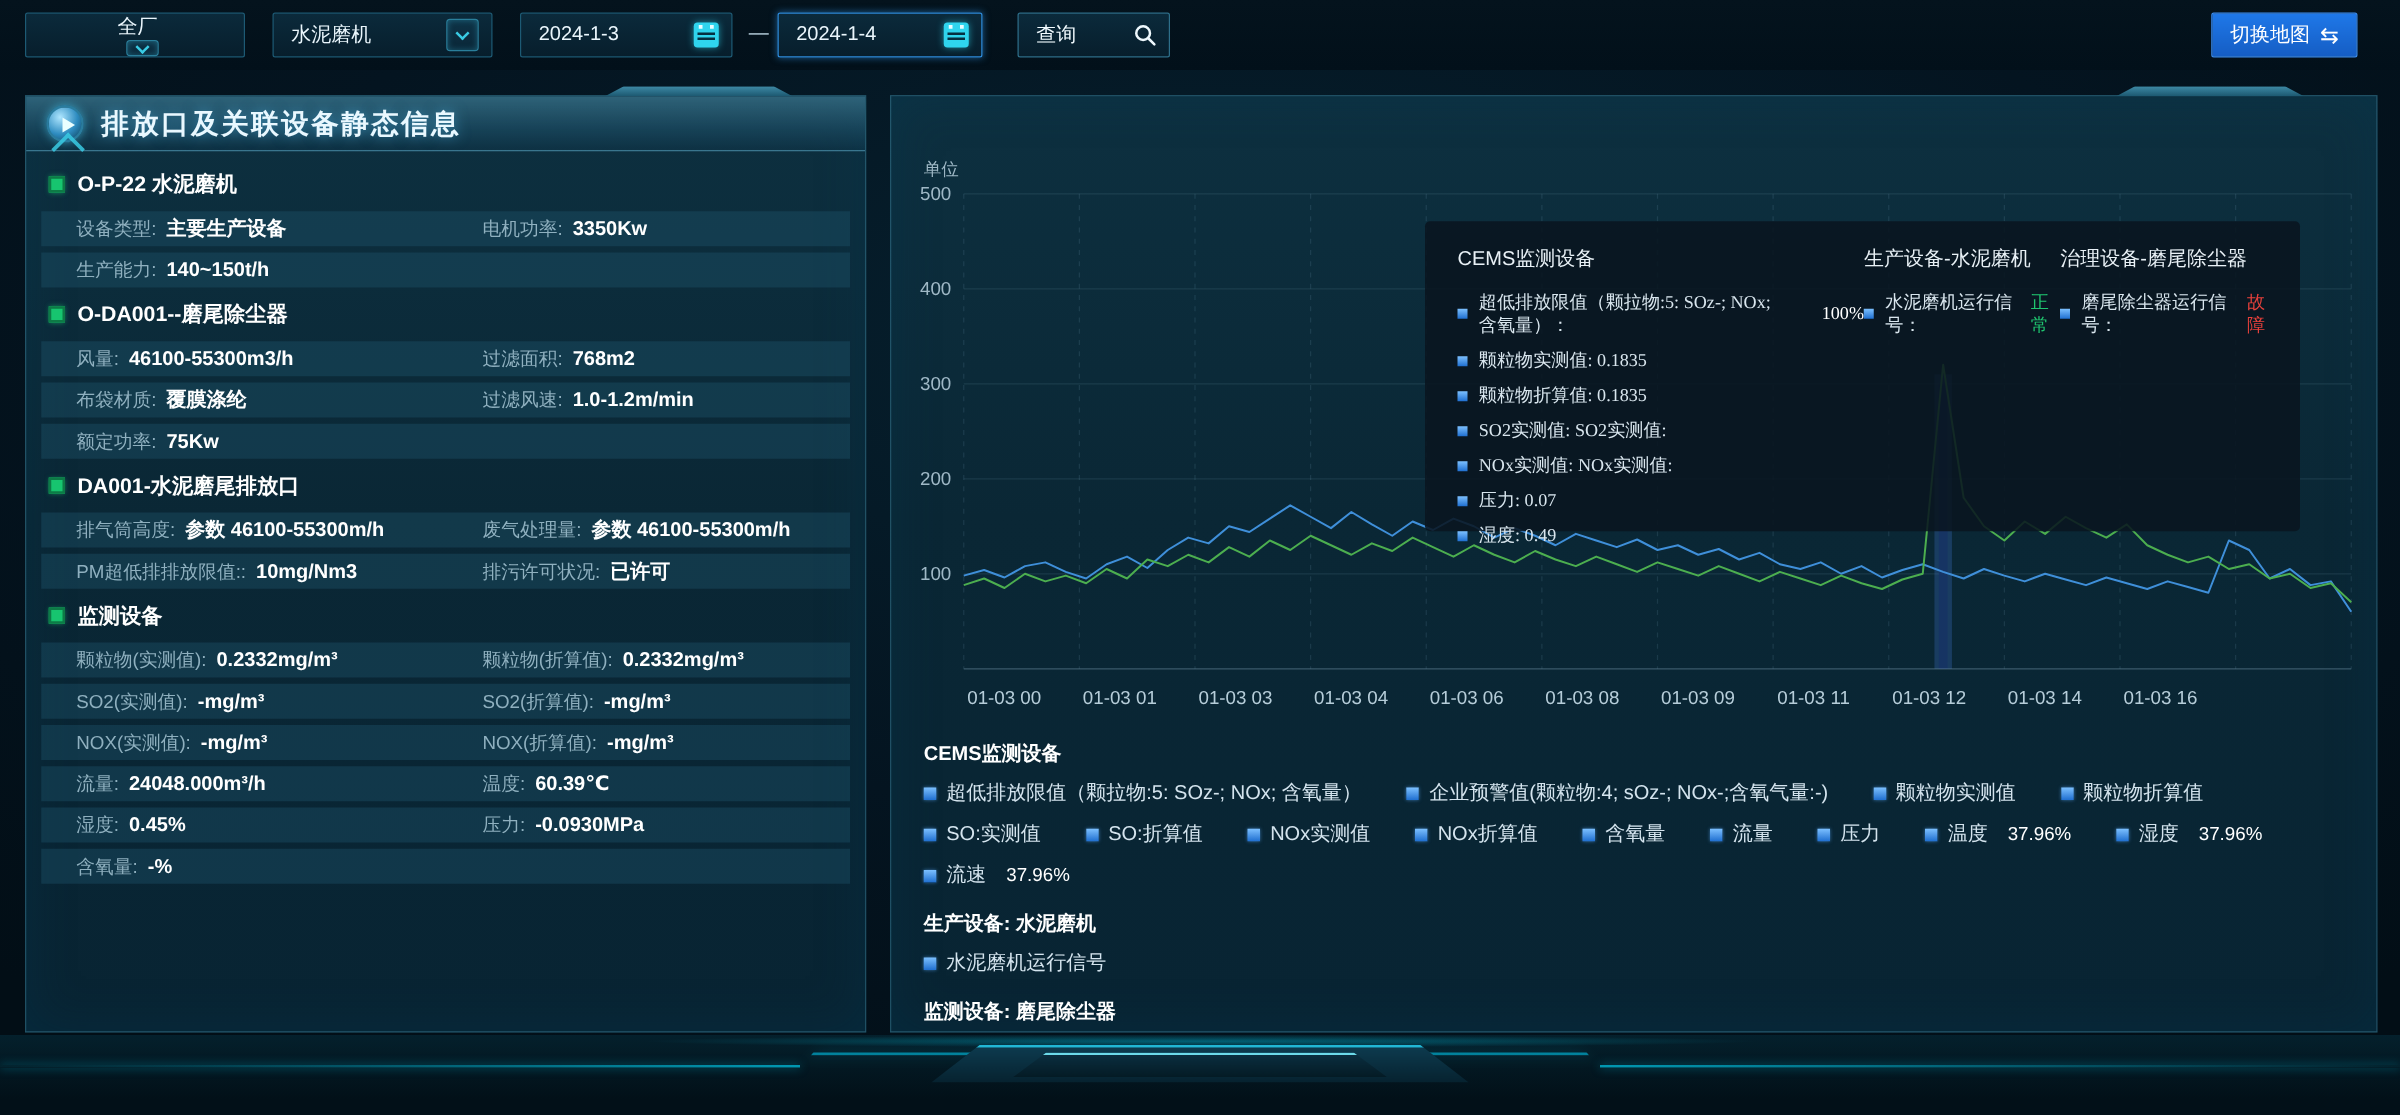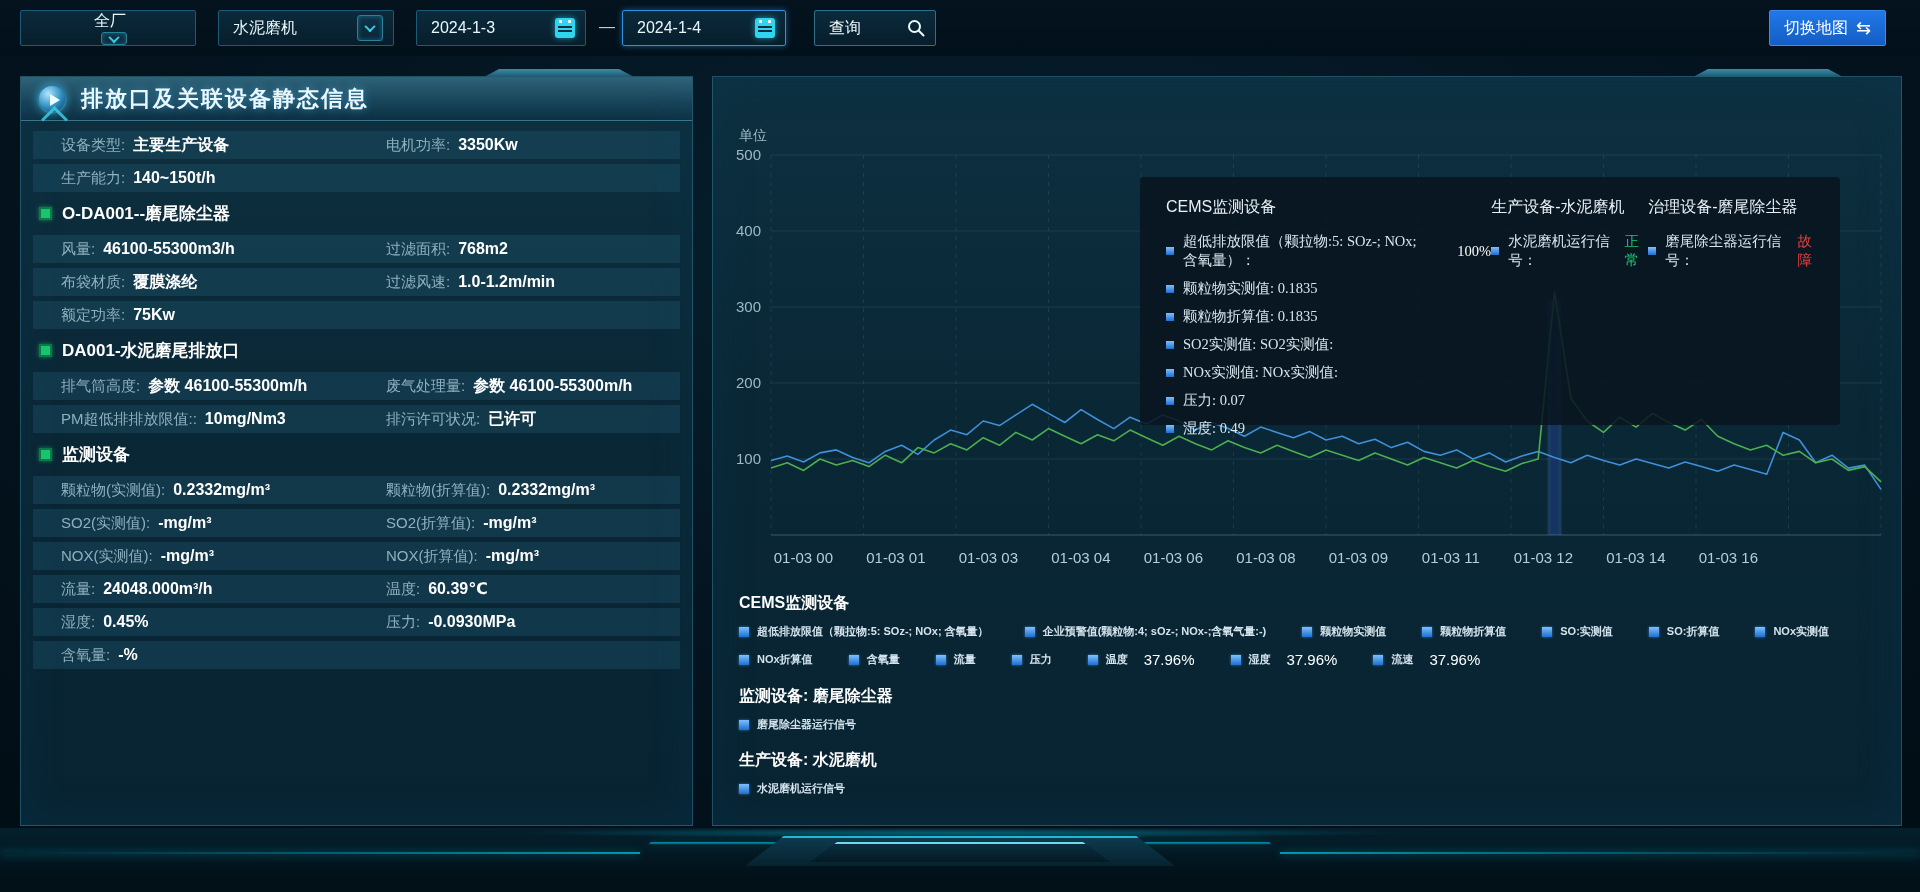--- a/index.html
+++ b/index.html
@@ -87,21 +87,21 @@
   .tt-val { margin-left:26px; color:#ffffff; }
   .st-ok { color:#1fc56f; margin-left:10px; }
   .st-bad { color:#e8413c; margin-left:10px; }
   
   .legend-wrap { position:absolute; left:26px; top:516px; width:1140px; }
   .lg-head { font-size:16px; font-weight:bold; color:#ffffff; margin-bottom:10px; }
   .lg-items { display:flex; flex-wrap:wrap; column-gap:36px; row-gap:12px; margin-bottom:18px; }
   .lg-item { display:flex; align-items:center; cursor:pointer; }
   .lg-item .sq { width:10px; height:10px; margin-right:8px;
     background:linear-gradient(180deg,#7cc0ff 0%,#1f6fd0 100%); box-shadow:0 0 3px rgba(90,170,255,.6); }
-  .lg-item .lb { font-size:11px; color:#d4e4ee;font-weight:bold; }
+  .lg-item .lb { font-size:16px; color:#d4e4ee; }
   .lg-item .vl { font-size:15px; color:#ffffff; margin-left:16px; }
   
   .footer { position:absolute; left:0; top:828px; width:1920px; height:64px;
     background:linear-gradient(180deg,#04202c 0%,#021018 80%); overflow:hidden; }
   .f-line { position:absolute; top:24px; width:640px; height:2px; }
   .f-line.l { left:0; background:linear-gradient(90deg, rgba(0,220,255,.05), rgba(0,220,255,.65)); box-shadow:0 0 8px rgba(0,220,255,.5); }
   .f-line.r { right:0; background:linear-gradient(270deg, rgba(0,220,255,.05), rgba(0,220,255,.65)); box-shadow:0 0 8px rgba(0,220,255,.5); }
   .f-acc { position:absolute; top:14px; width:180px; height:22px; border-top:2px solid rgba(0,210,250,.55);
     filter:drop-shadow(0 0 5px rgba(0,210,250,.5)); }
   .f-acc.l1 { left:642px; transform:skewX(-38deg); }
@@ -153,20 +153,24 @@
   </div>
 </div>
 
 <div class="panel left-panel">
   <div class="panel-tab"></div>
   <div class="panel-header">
     <span class="playicon"></span>
     <span class="panel-title">排放口及关联设备静态信息</span>
   </div>
   <div class="static-body" id="static-body">
+      <div class="sec-title">
+        <span class="gbullet"></span>
+        <span>O-P-22 水泥磨机</span>
+      </div>
       <div class="data-row">
         <div class="cell">
           <span class="lb">设备类型:</span>
           <span class="vl">主要生产设备</span>
         </div>
         <div class="cell">
           <span class="lb">电机功率:</span>
           <span class="vl">3350Kw</span>
         </div>
       </div>
@@ -451,34 +455,34 @@
             <span class="vl">37.96%</span>
           </span>
           <span class="lg-item">
             <span class="sq"></span>
             <span class="lb">流速</span>
             <span class="vl">37.96%</span>
           </span>
         </div>
       </div>
       <div class="legend-group">
+        <div class="lg-head">生产设备: 水泥磨机</div>
+        <div class="lg-items">
+          <span class="lg-item">
+            <span class="sq"></span>
+            <span class="lb">水泥磨机运行信号</span>
+          </span>
+        </div>
+      </div>
+      <div class="legend-group">
         <div class="lg-head">监测设备: 磨尾除尘器</div>
         <div class="lg-items">
           <span class="lg-item">
             <span class="sq"></span>
             <span class="lb">磨尾除尘器运行信号</span>
-          </span>
-        </div>
-      </div>
-      <div class="legend-group">
-        <div class="lg-head">生产设备: 水泥磨机</div>
-        <div class="lg-items">
-          <span class="lg-item">
-            <span class="sq"></span>
-            <span class="lb">水泥磨机运行信号</span>
           </span>
         </div>
       </div>
     </div>
 </div>
 
 <div class="footer">
   <div class="f-glow"></div>
   <div class="f-line l"></div>
   <div class="f-line r"></div>

